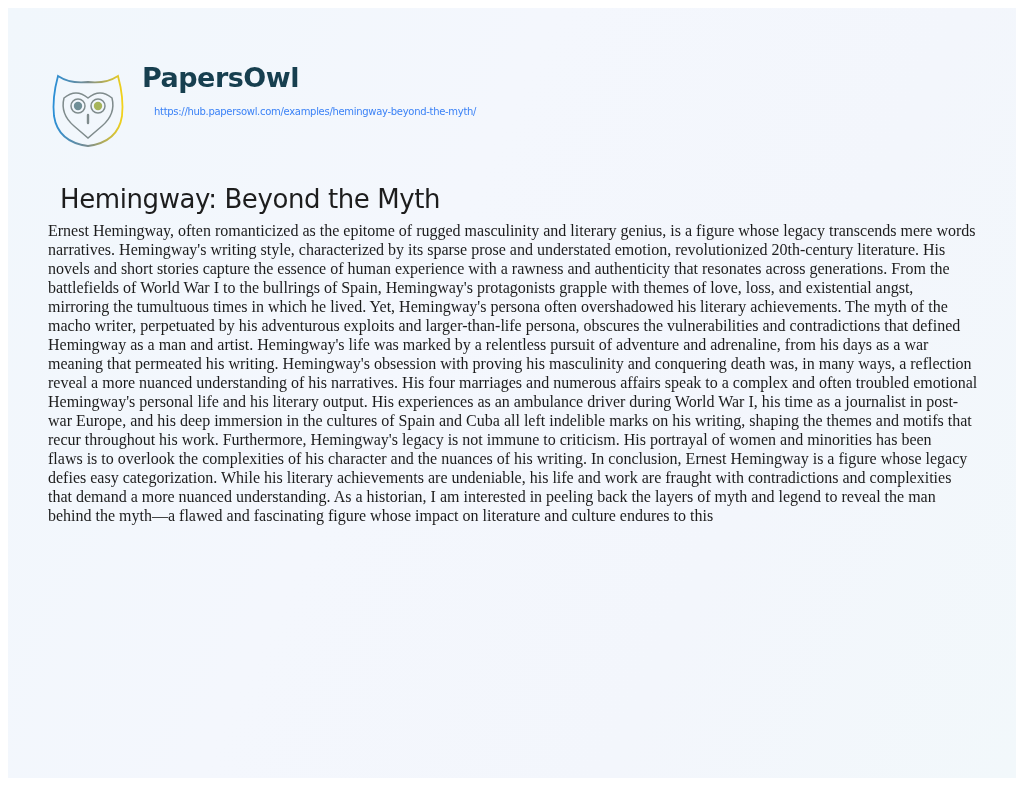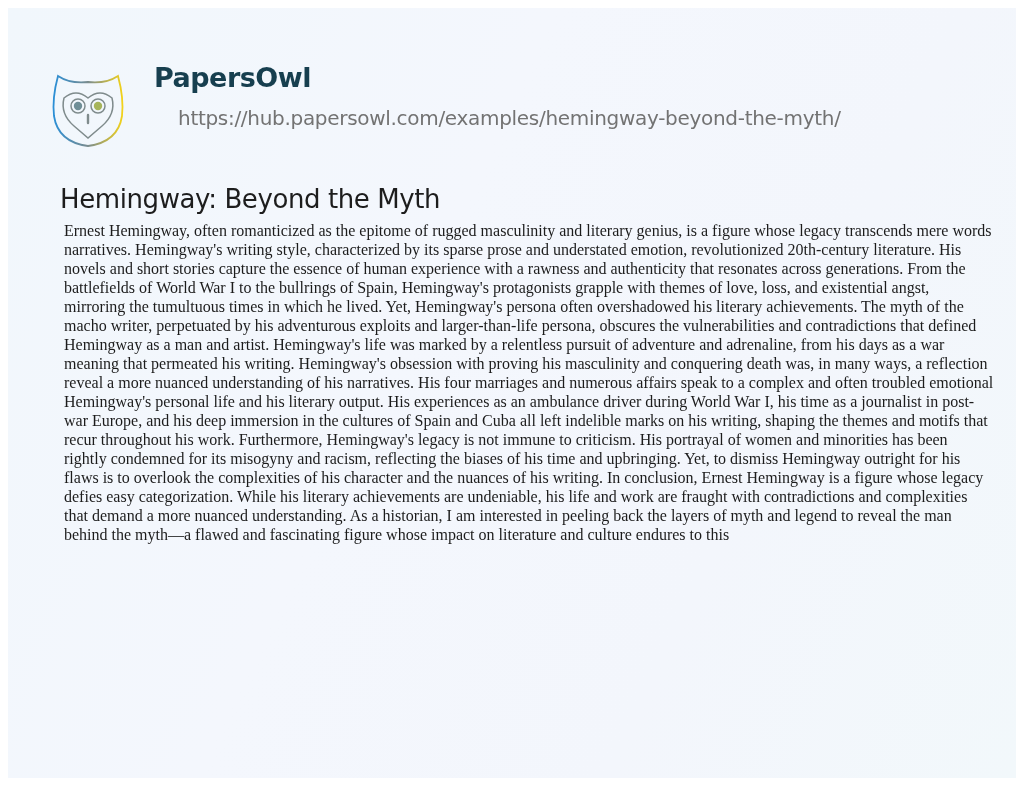--- a/index.html
+++ b/index.html
@@ -9,36 +9,36 @@
     position: relative;
   }
   .panel {
     position: absolute; left: 8px; top: 8px; width: 1008px; height: 770px;
     background: linear-gradient(115deg, #f1f7fc 0%, #f4f7fd 40%, #f3f6fc 70%, #f2f8fb 100%);
   }
   .logo {
     position: absolute; left: 50px; top: 68px; width: 76px; height: 80px;
   }
   .brand {
-    position: absolute; left: 154px; top: 62px;
+    position: absolute; left: 142px; top: 62px;
     font-family: "DejaVu Sans", sans-serif; font-weight: bold;
     font-size: 27px; color: #173f4f; letter-spacing: -0.5px;
   }
   .url {
     position: absolute; left: 154px; top: 106px;
-    font-family: "DejaVu Sans", sans-serif; font-size: 20px;
-    color: #737373; letter-spacing: -0.3px; text-decoration: none; margin-left: 24px;
+    font-family: "DejaVu Sans", sans-serif; font-size: 10px;
+    color: #3b82f6; letter-spacing: -0.3px; text-decoration: none;
   }
   .title {
     position: absolute; left: 48px; top: 172px; margin: 12px;
     font-family: "DejaVu Sans", sans-serif; font-weight: normal;
     font-size: 26px; color: #1d1d1d; letter-spacing: -0.4px;
   }
   .body-text {
-    position: absolute; left: 64px; top: 221px; width: 960px;
+    position: absolute; left: 48px; top: 221px; width: 960px;
     font-family: "Liberation Serif", serif; font-size: 16px;
     line-height: 19px; color: #1c1c1c;
   }
   .line { display: block; white-space: nowrap; }
 </style>
 </head>
 <body>
 
 <div class="panel"></div>
 
@@ -72,18 +72,17 @@
   <span class="line">novels and short stories capture the essence of human experience with a rawness and authenticity that resonates across generations. From the</span>
   <span class="line">battlefields of World War I to the bullrings of Spain, Hemingway's protagonists grapple with themes of love, loss, and existential angst,</span>
   <span class="line">mirroring the tumultuous times in which he lived. Yet, Hemingway's persona often overshadowed his literary achievements. The myth of the</span>
   <span class="line">macho writer, perpetuated by his adventurous exploits and larger-than-life persona, obscures the vulnerabilities and contradictions that defined</span>
   <span class="line">Hemingway as a man and artist. Hemingway's life was marked by a relentless pursuit of adventure and adrenaline, from his days as a war</span>
   <span class="line">meaning that permeated his writing. Hemingway's obsession with proving his masculinity and conquering death was, in many ways, a reflection</span>
   <span class="line">reveal a more nuanced understanding of his narratives. His four marriages and numerous affairs speak to a complex and often troubled emotional</span>
   <span class="line">Hemingway's personal life and his literary output. His experiences as an ambulance driver during World War I, his time as a journalist in post-</span>
   <span class="line">war Europe, and his deep immersion in the cultures of Spain and Cuba all left indelible marks on his writing, shaping the themes and motifs that</span>
   <span class="line">recur throughout his work. Furthermore, Hemingway's legacy is not immune to criticism. His portrayal of women and minorities has been</span>
-  <span class="line">rightly condemned for its misogyny and racism, reflecting the biases of his time and upbringing. Yet, to dismiss Hemingway outright for his</span>
   <span class="line">flaws is to overlook the complexities of his character and the nuances of his writing. In conclusion, Ernest Hemingway is a figure whose legacy</span>
   <span class="line">defies easy categorization. While his literary achievements are undeniable, his life and work are fraught with contradictions and complexities</span>
   <span class="line">that demand a more nuanced understanding. As a historian, I am interested in peeling back the layers of myth and legend to reveal the man</span>
   <span class="line">behind the myth—a flawed and fascinating figure whose impact on literature and culture endures to this</span>
 </div>
 
 </body></html>

